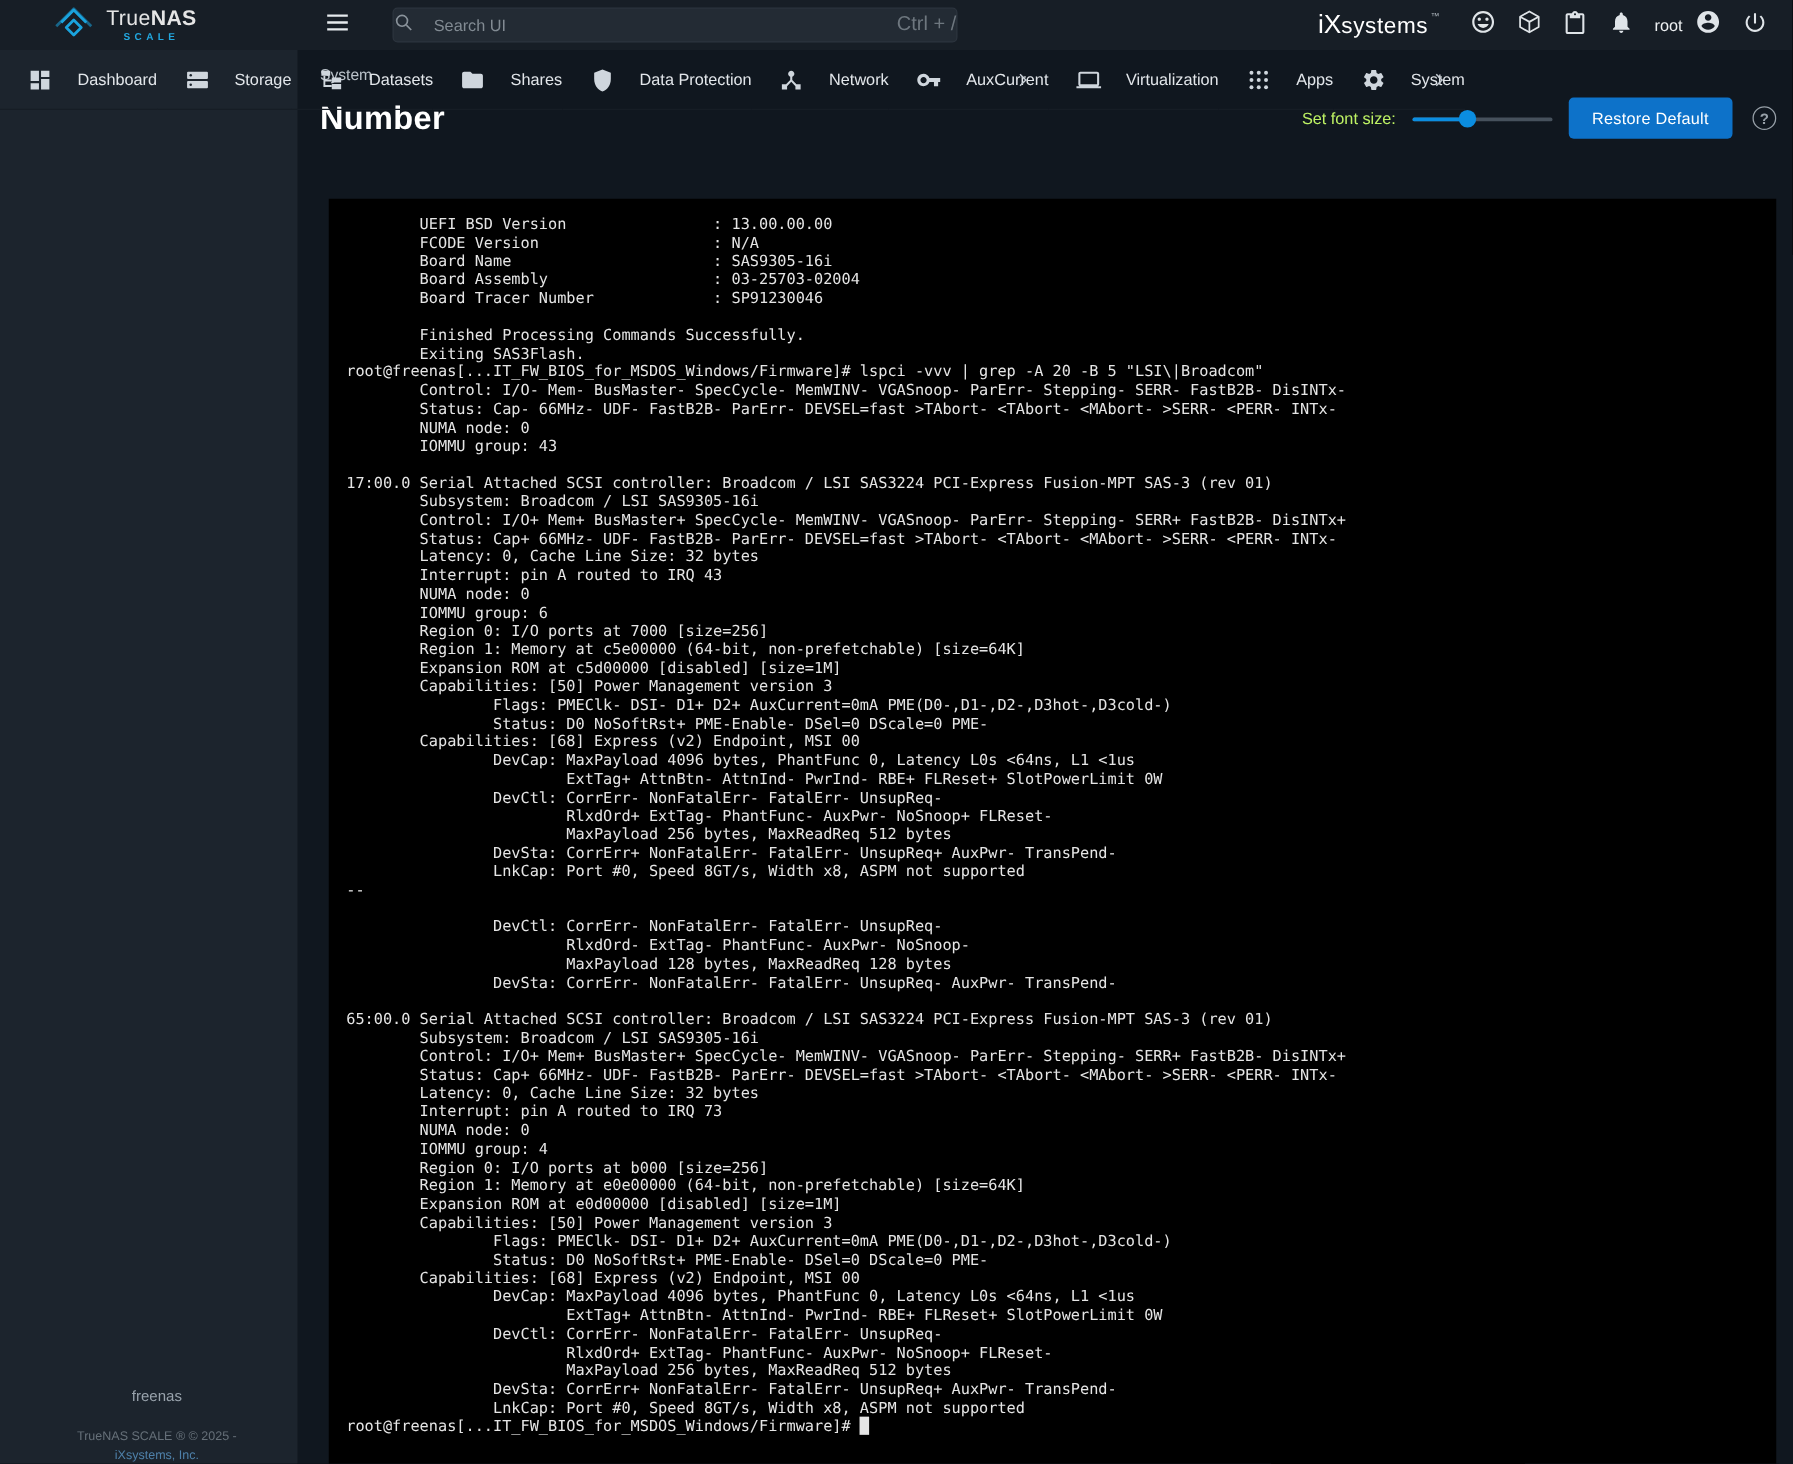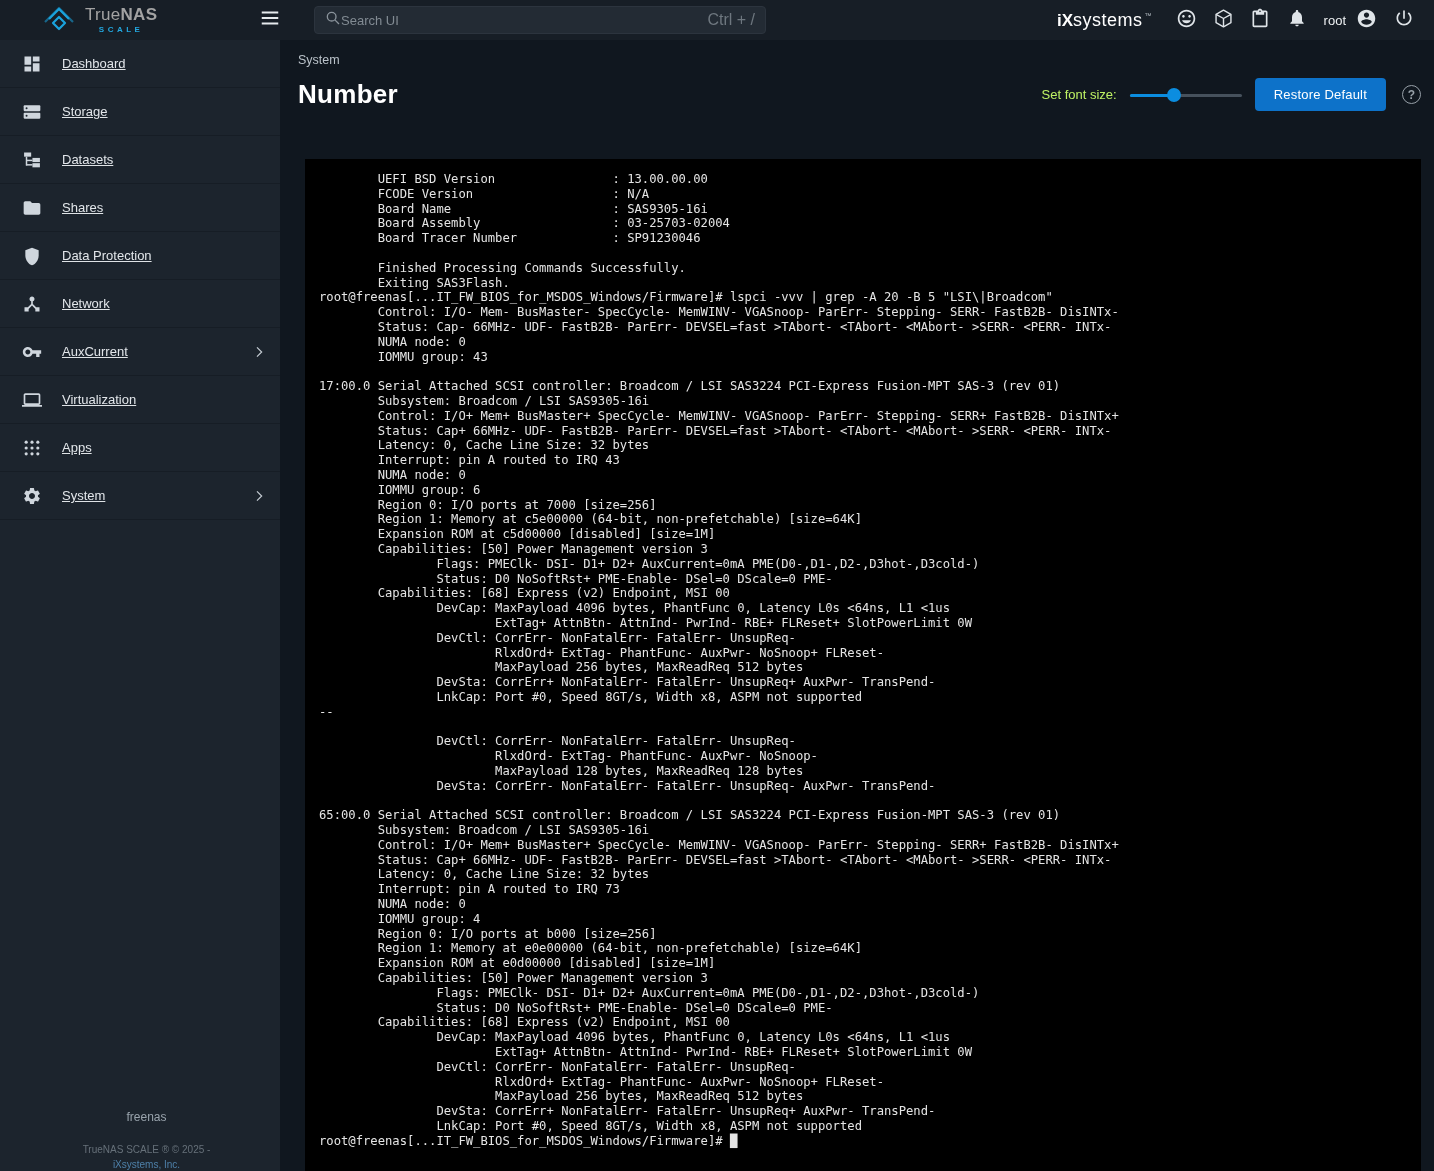--- a/index.html
+++ b/index.html
@@ -9,42 +9,42 @@
     font-family: "Liberation Sans", sans-serif;
     overflow: hidden;
     color: #dfe3e6;
   }
   .app { display: flex; flex-direction: column; height: 100%; }
 
   
   .topbar { height: 40px; flex: none; background: #171e26; display: flex; align-items: center; }
   .logo-wrap { width: 238px; flex: none; display: flex; align-items: center; gap: 9px; padding-left: 42px; }
   .brand-text { display: flex; flex-direction: column; line-height: 1; }
-  .brand-name { font-size: 17px; color: #a3a3a3; letter-spacing: .3px; }
+  .brand-name { font-size: 17px; color: #e5e5e5; letter-spacing: .3px; }
   .brand-name .light { font-weight: 300; }
   .brand-name .bold { font-weight: 700; }
   .brand-sub { font-size: 8px; letter-spacing: 3.5px; color: #22a7df; margin-top: 3px; align-self: center; font-weight: 700; }
   .menu-btn { width: 40px; height: 40px; display: flex; align-items: center; justify-content: center; margin-left: 12px; cursor: pointer; }
-  .search-box { width: 452px; height: 28px; margin-left: 24px; background: #232b34; border: 1px solid #2c343e; border-radius: 4px; display: flex; align-items: center; padding: 0 10px; gap: 0; }
+  .search-box { width: 452px; height: 28px; margin-left: 24px; background: #232b34; border: 1px solid #2c343e; border-radius: 4px; display: flex; align-items: center; padding: 0 0; gap: 16px; }
   .search-box input { flex: 1; background: transparent; border: none; outline: none; color: #dfe3e6; font-size: 13px; font-family: inherit; }
   .search-box input::placeholder { color: #828b93; }
   .search-shortcut { font-size: 16px; color: #6e777f; flex: none; }
   .topbar-right { margin-left: auto; display: flex; align-items: center; padding-right: 12px; }
   .ix-logo { display: flex; align-items: baseline; color: #fff; margin-right: 16px; cursor: pointer; }
-  .ix-mark { font-size: 17px; font-weight: 700; }
+  .ix-mark { font-size: 21px; font-weight: 400; }
   .ix-rest { font-size: 18px; font-weight: 300; letter-spacing: .5px; }
   .ix-tm { font-size: 7px; margin-left: 2px; color: #aeb6bd; align-self: flex-start; margin-top: 2px; }
   .icon-btn { width: 37px; height: 40px; display: flex; align-items: center; justify-content: center; cursor: pointer; }
   .user-label { font-size: 13px; color: #eef1f3; margin: 0 2px 0 8px; }
 
   
   .body-row { flex: 1; display: flex; min-height: 0; }
 
   
-  .sidebar { width: 280px; flex: none; background: #1c242d; position: relative; display: flex; flex-direction: column; text-decoration: underline; }
+  .sidebar { width: 238px; flex: none; background: #1c242d; position: relative; display: flex; flex-direction: row; }
   .nav-item { height: 48px; flex: none; display: flex; align-items: center; padding-left: 22px; gap: 20px; border-bottom: 1px solid #161d25; cursor: pointer; position: relative; }
   .nav-icon { width: 20px; height: 20px; display: flex; flex: none; }
   .nav-label { font-size: 13px; color: #e2e6ea; white-space: nowrap; }
   .nav-chevron { position: absolute; right: 13px; top: 16px; }
   .sidebar-footer { position: absolute; bottom: 0; left: 13px; right: 0; text-align: center; padding-bottom: 1px; }
   .hostname { font-size: 12px; color: #99a3ac; margin-bottom: 20px; }
   .copyright { font-size: 10px; color: #667079; margin-bottom: 4px; }
   .company { font-size: 10px; color: #4e80a9; cursor: pointer; }
 
   

